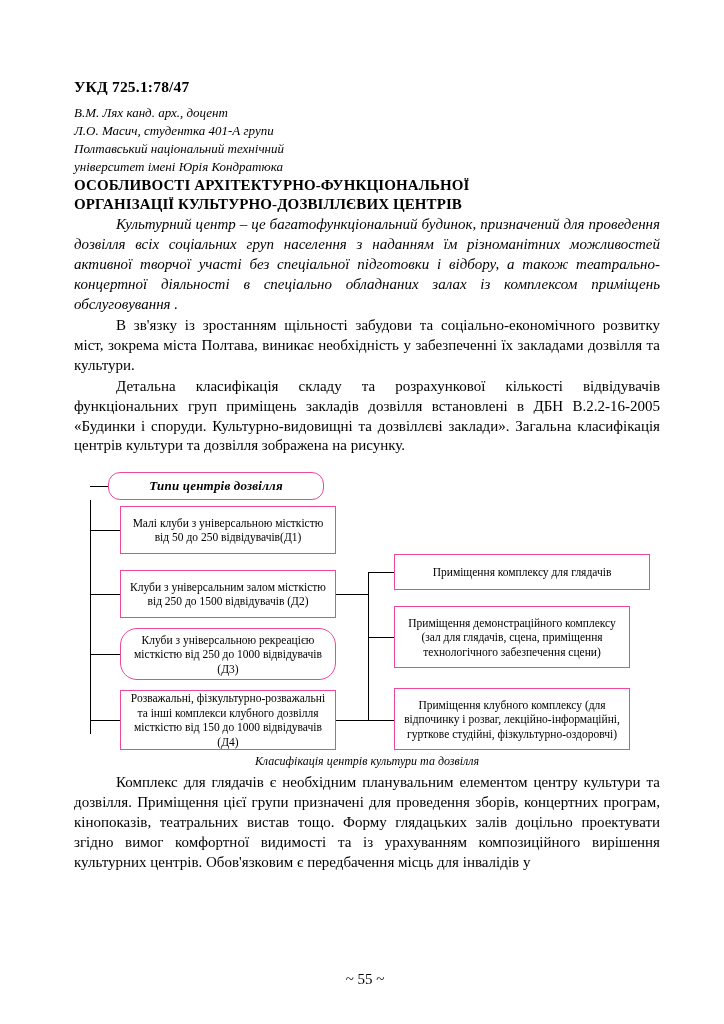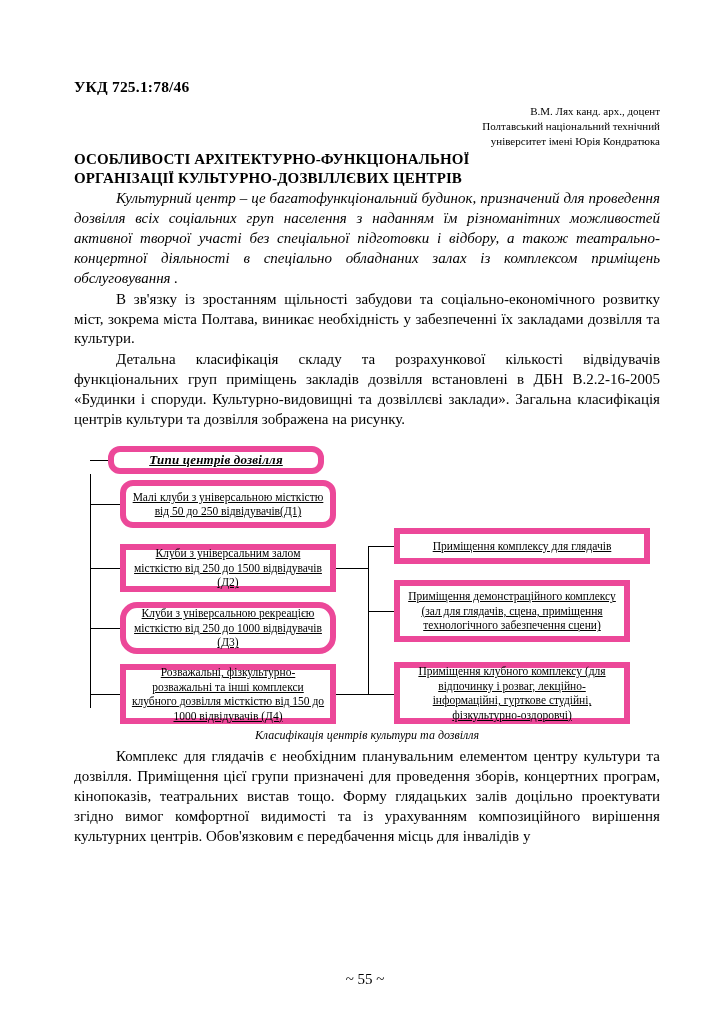--- a/index.html
+++ b/index.html
@@ -22,22 +22,22 @@
     box-sizing: border-box;
     padding: 78px 64px 0 74px;
   }
   .udc {
     font-size: 15.5px;
     font-weight: bold;
     letter-spacing: 0.2px;
   }
   .authors {
     margin-top: 8px;
-    text-align: right;
-    font-size: 11px;
+    font-style: italic;
+    font-size: 13px;
     line-height: 1.38;
   }
   .authors div { white-space: nowrap; }
   .title {
     margin-top: 0;
     text-align: left;
     font-weight: bold;
     font-size: 15px;
     line-height: 1.28;
     letter-spacing: 0.1px;
@@ -63,30 +63,29 @@
   .diagram {
     position: relative;
     width: 578px;
     height: 280px;
     margin: 0 auto;
     font-family: "Liberation Serif", "DejaVu Serif", serif;
   }
   .node {
     position: absolute;
     box-sizing: border-box;
-    border: 6px solid #ec4899;
+    border: 1px solid #ec4899;
     background: #fff;
     display: flex;
     align-items: center;
     justify-content: center;
     text-align: center;
     font-size: 11.5px;
     line-height: 1.26;
     padding: 3px 5px;
-    text-decoration: underline;
   }
   .node.root {
     border-radius: 12px;
     font-weight: bold;
     font-style: italic;
     font-size: 13px;
     letter-spacing: 0.2px;
   }
   .line {
     position: absolute;
@@ -108,24 +107,25 @@
     bottom: 36px;
     text-align: center;
     font-size: 15px;
   }
 </style>
 </head>
 <body>
 
 <div class="page">
 
-  <div class="udc">УКД 725.1:78/46</div>
+  <div class="udc">УКД 725.1:78/47</div>
 
   <div class="authors">
     <div>В.М. Лях канд. арх., доцент</div>
+    <div>Л.О. Масич, студентка 401-А групи</div>
     <div>Полтавський національний технічний</div>
     <div>університет імені Юрія Кондратюка</div>
   </div>
 
   <div class="title">
     <div>ОСОБЛИВОСТІ АРХІТЕКТУРНО-ФУНКЦІОНАЛЬНОЇ</div>
     <div>ОРГАНІЗАЦІЇ КУЛЬТУРНО-ДОЗВІЛЛЄВИХ ЦЕНТРІВ</div>
   </div>
 
   <div class="para italic">Культурний центр – це багатофункціональний будинок, призначений для проведення дозвілля всіх соціальних груп населення з наданням їм різноманітних можливостей активної творчої участі без спеціальної підготовки і відбору, а також театрально-концертної діяльності в спеціально обладнаних залах із комплексом приміщень обслуговування .</div>
@@ -138,21 +138,21 @@
       <div class="node root" style="left:30px; top:0px; width:216px; height:28px;">Типи центрів дозвілля</div>
 
       <div class="line" style="left:12px; top:28px; width:1px; height:234px;"></div>
       <div class="line" style="left:12px; top:14px; width:18px; height:1px;"></div>
 
       <div class="line" style="left:12px; top:58px; width:30px; height:1px;"></div>
       <div class="line" style="left:12px; top:122px; width:30px; height:1px;"></div>
       <div class="line" style="left:12px; top:182px; width:30px; height:1px;"></div>
       <div class="line" style="left:12px; top:248px; width:30px; height:1px;"></div>
 
-      <div class="node" style="left:42px; top:34px; width:216px; height:48px;border-radius:13px;">Малі клуби з універсальною місткістю від 50 до 250 відвідувачів(Д1)</div>
+      <div class="node" style="left:42px; top:34px; width:216px; height:48px;">Малі клуби з універсальною місткістю від 50 до 250 відвідувачів(Д1)</div>
       <div class="node" style="left:42px; top:98px; width:216px; height:48px;">Клуби з універсальним залом місткістю від 250 до 1500 відвідувачів (Д2)</div>
       <div class="node" style="left:42px; top:156px; width:216px; height:52px;border-radius:17px;">Клуби з універсальною рекреацією місткістю від 250 до 1000 відвідувачів (Д3)</div>
       <div class="node" style="left:42px; top:218px; width:216px; height:60px;">Розважальні, фізкультурно-розважальні та інші комплекси клубного дозвілля місткістю від 150 до 1000 відвідувачів (Д4)</div>
 
       <div class="line" style="left:258px; top:122px; width:32px; height:1px;"></div>
       <div class="line" style="left:258px; top:248px; width:32px; height:1px;"></div>
       <div class="line" style="left:290px; top:100px; width:1px; height:148px;"></div>
 
       <div class="line" style="left:290px; top:100px; width:26px; height:1px;"></div>
       <div class="line" style="left:290px; top:165px; width:26px; height:1px;"></div>

